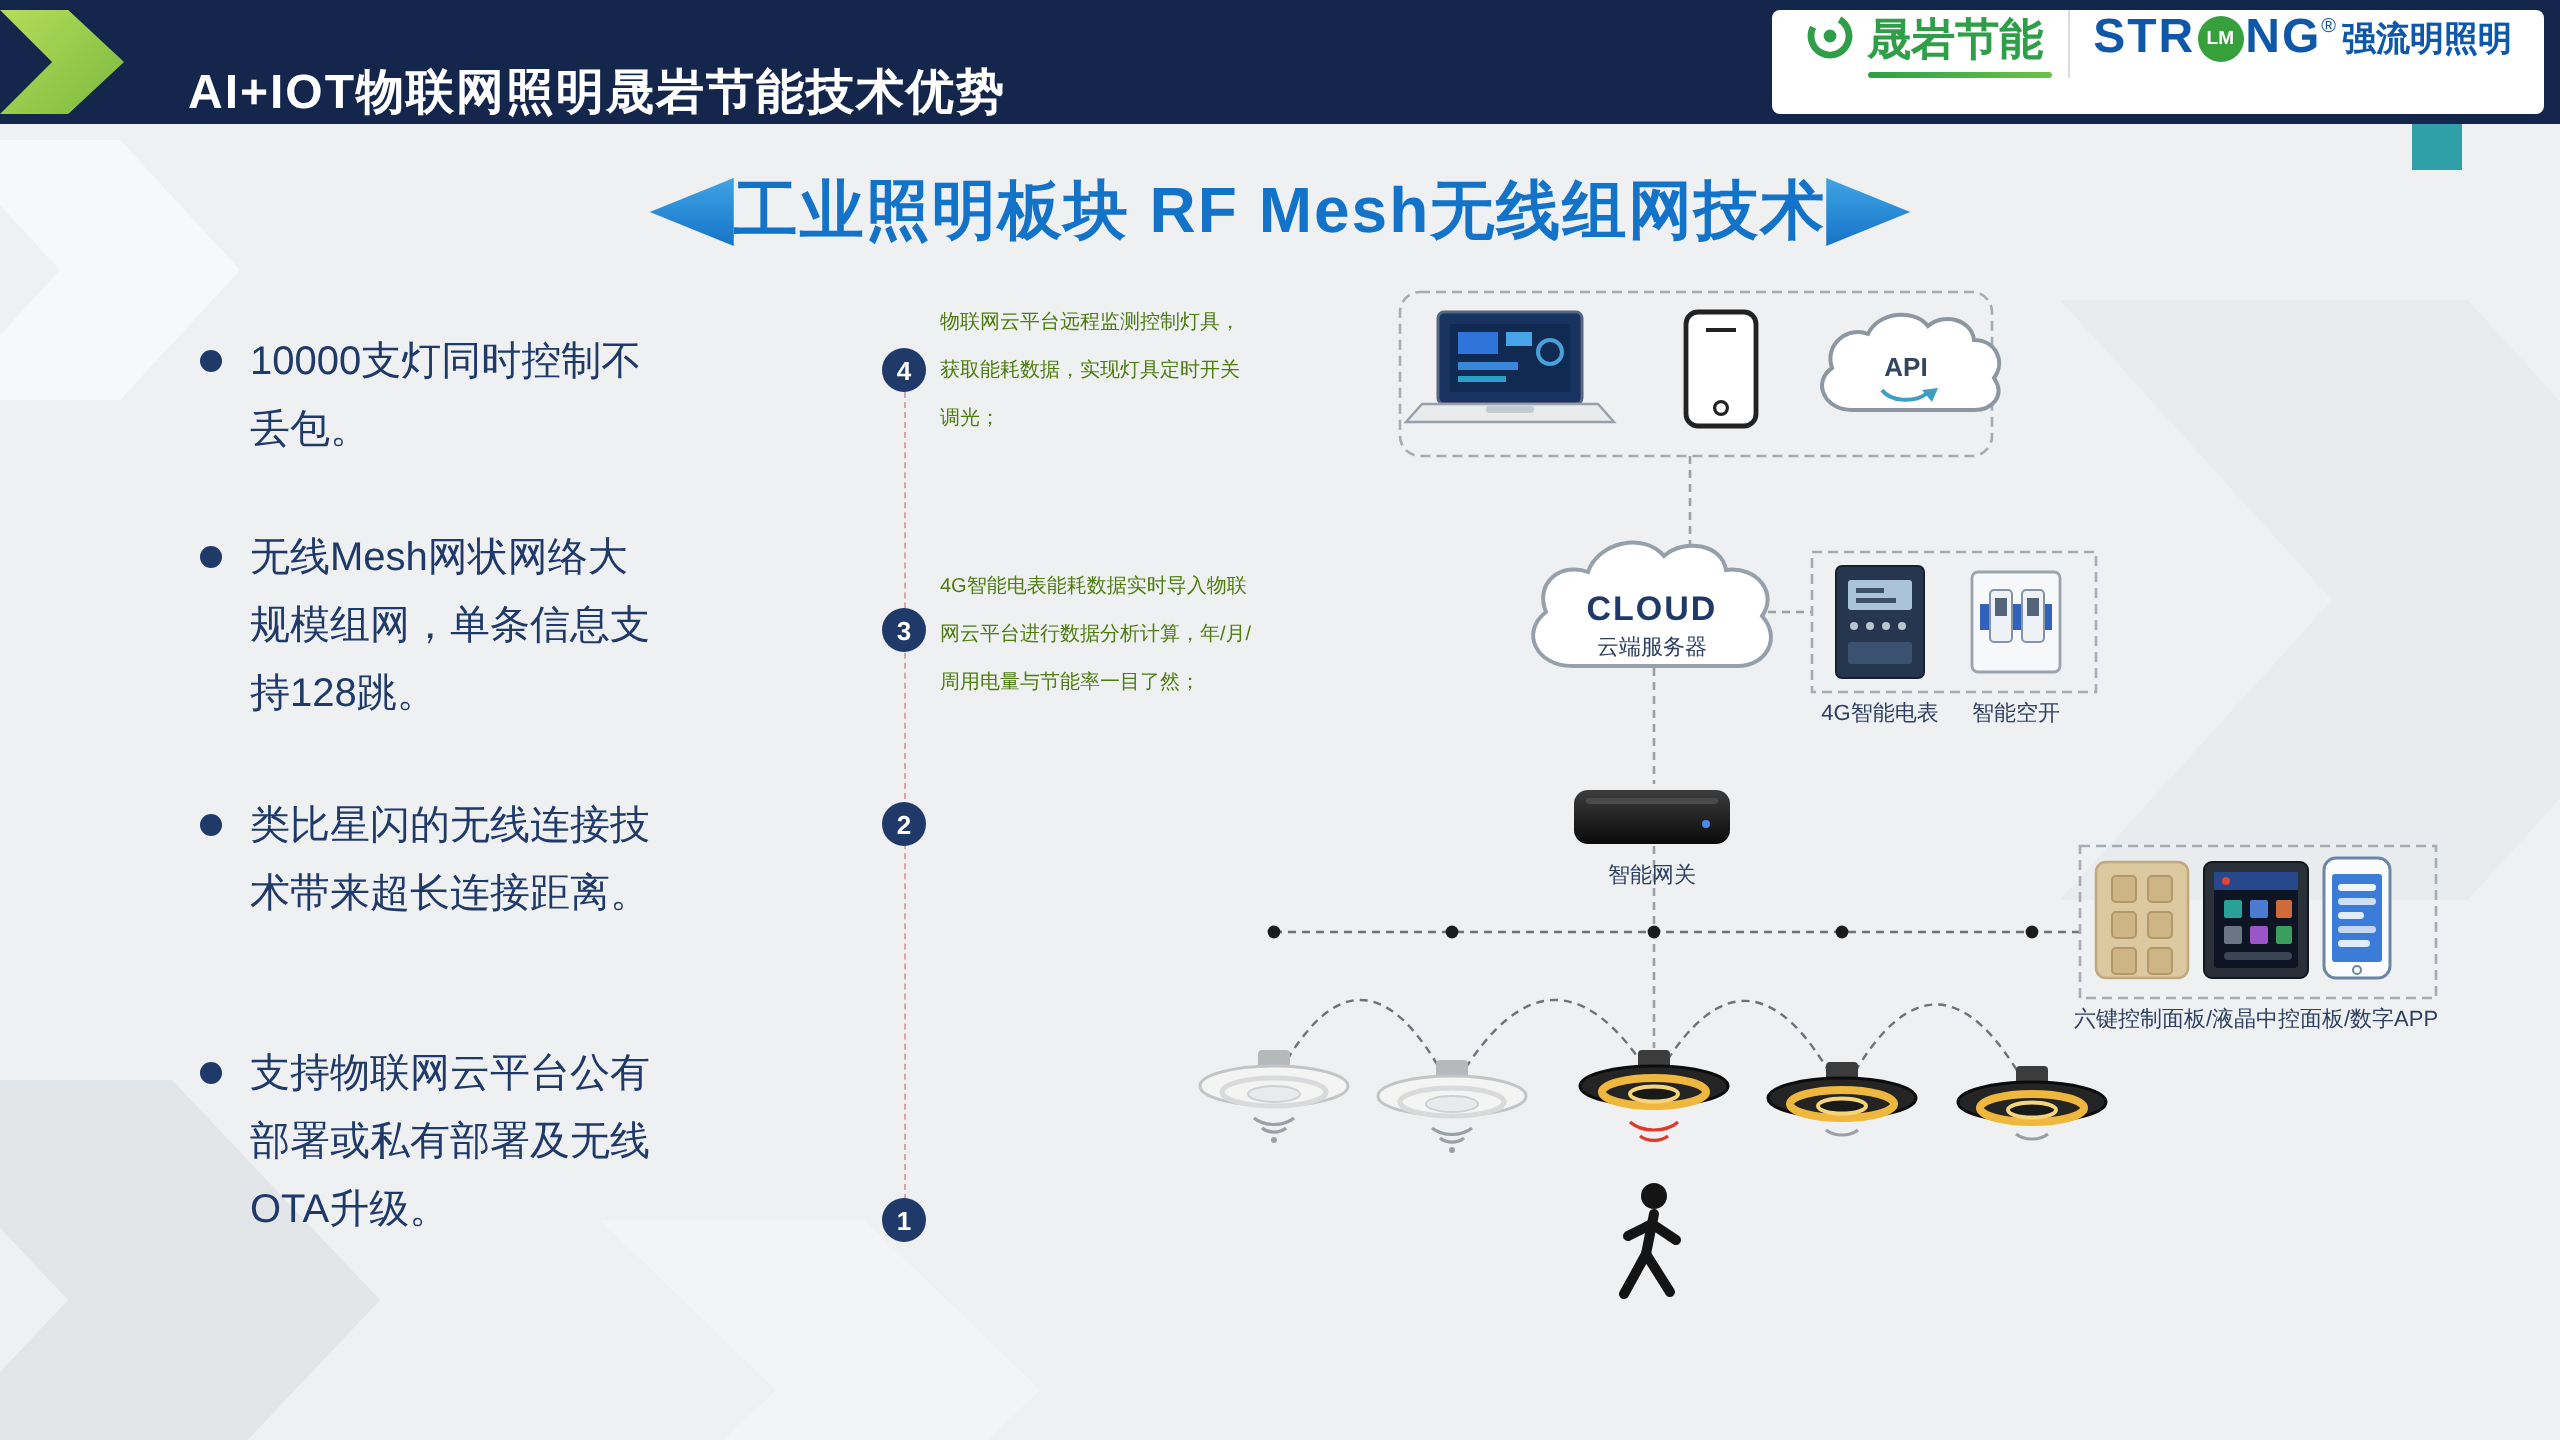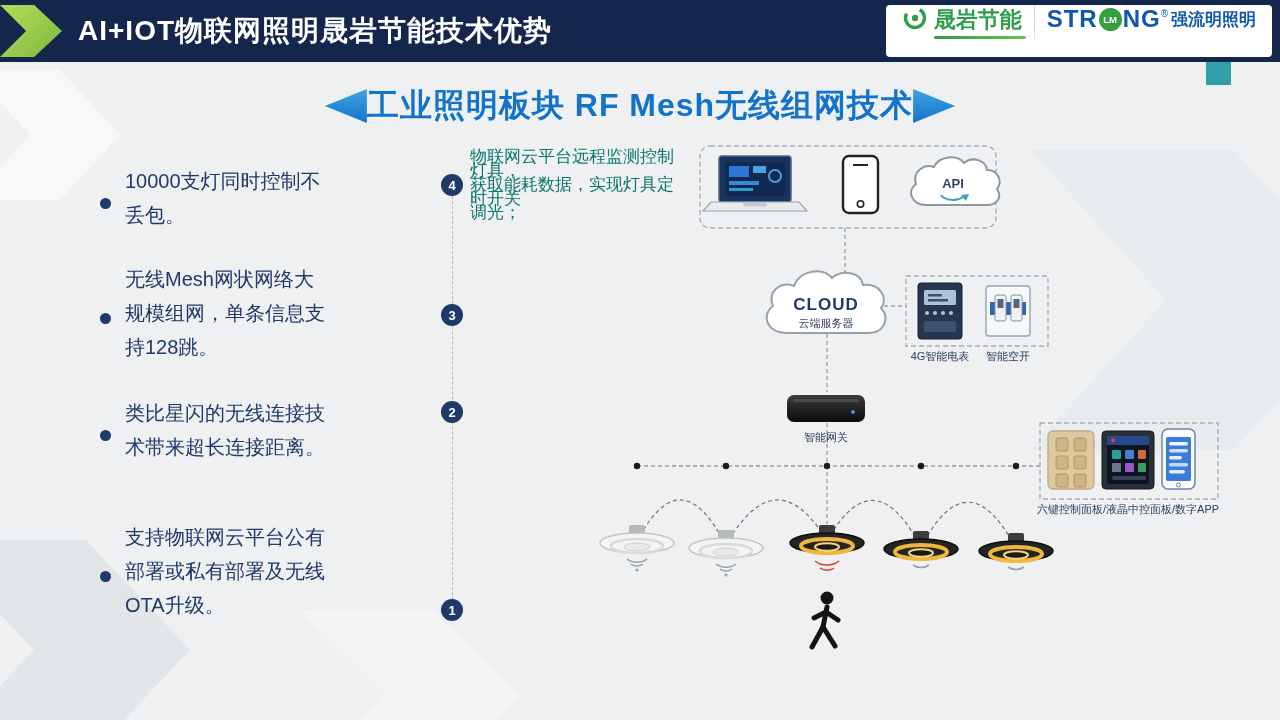--- a/index.html
+++ b/index.html
@@ -10,22 +10,22 @@
   #chevA{left:-30px;top:70px;width:150px;height:130px;background:#f7f8f9}
   #chevB{left:-70px;top:540px;width:260px;height:220px;background:#e3e6e9}
   #chevC{right:-90px;top:150px;width:340px;height:300px;background:#e9ecef}
   #chevD{left:300px;top:610px;width:220px;height:170px;background:#f3f4f6}
 
   
   .hdr{position:absolute;left:0;top:0;width:100%;height:62px;background:#14264c;z-index:2}
   .hdr-chev{position:absolute;left:0;top:5px;width:62px;height:52px;
             background:linear-gradient(135deg,#b5dd5a,#7cb93e);
             clip-path:polygon(0 0,55% 0,100% 50%,55% 100%,0 100%,42% 50%)}
-  .hdr-title{position:absolute;left:78px;top:0;line-height:62px;margin:0;color:#ffffff;
-             font-size:28px;font-weight:bold;letter-spacing:1px}
+  .hdr-title{position:absolute;left:78px;top:0;line-height:62px;margin:16px;color:#ffffff;
+             font-size:24px;font-weight:bold;letter-spacing:1px}
   .logo-box{position:absolute;right:8px;top:5px;height:52px;background:#ffffff;border-radius:4px;
             display:flex;align-items:flex-start;padding:0 16px}
   .sy-mark{display:flex;margin-right:6px}
   .sy-text{font-size:22px;font-weight:bold;color:#2f9e48;position:relative;padding-bottom:2px}
   .sy-text::after{content:"";position:absolute;left:0;right:-4px;bottom:-2px;height:3px;
                   background:linear-gradient(90deg,#2f9e48,#6cc24a);border-radius:3px}
   .logo-div{width:1px;height:34px;background:#d9dde1;margin:0 12px}
   .strong-wrap{display:flex;align-items:center}
   .strong-txt{font-size:24px;font-weight:800;color:#0f57a8;letter-spacing:1px}
   .lm-circle{width:23px;height:23px;border-radius:50%;background:#35a03c;color:#ffffff;
@@ -37,32 +37,32 @@
 
   
   .title-row{position:absolute;left:0;right:0;top:84px;display:flex;justify-content:center;
              align-items:center;z-index:1}
   .main-title{margin:0;font-size:32px;font-weight:bold;color:#1373c8;letter-spacing:1px}
   .arr{width:42px;height:34px;background:linear-gradient(180deg,#3fa4e4,#1673c8)}
   .arr-left{clip-path:polygon(100% 0,100% 100%,0 50%)}
   .arr-right{clip-path:polygon(0 0,0 100%,100% 50%)}
 
   
-  .bullet{position:absolute;left:100px;display:flex;align-items:center;z-index:1}
+  .bullet{position:absolute;left:100px;display:flex;align-items:flex-start;z-index:1}
   .dot{width:11px;height:11px;border-radius:50%;background:#1f3a68;margin-top:11px;flex:0 0 11px}
   .btext{margin-left:14px;font-size:20px;line-height:34px;color:#1f3a68;white-space:pre-line;font-weight:500}
   #b1{top:164px}#b2{top:262px}#b3{top:396px}#b4{top:520px}
 
   
   .stepline{position:absolute;left:452px;top:196px;height:404px;width:0;
             border-left:1.5px dashed #d9a8a4;z-index:0}
   .stepcircle{position:absolute;width:22px;height:22px;border-radius:50%;background:#1f3a68;
               color:#ffffff;font-size:13px;font-weight:bold;display:flex;align-items:center;
               justify-content:center;z-index:2}
-  .steptext{position:absolute;font-size:17px;line-height:14px;color:#0f766e;
+  .steptext{position:absolute;font-size:10px;line-height:24px;color:#4d7c0f;
             white-space:pre-line;z-index:1}
   #c4{left:441px;top:174px}#c3{left:441px;top:304px}#c2{left:441px;top:401px}#c1{left:441px;top:599px}
   #t4{left:470px;top:150px;width:215px}
   #t3{left:470px;top:282px;width:225px}
   #t2{left:470px;top:395px;width:185px}
   #t1{left:472px;top:571px;width:335px}
 
   
   .diagram{position:absolute;left:560px;top:135px;z-index:1}
   .dbox{fill:none;stroke:#a6acb3;stroke-width:1.3;stroke-dasharray:5 3}
@@ -140,20 +140,23 @@
     <span class="btext">类比星闪的无线连接技
 术带来超长连接距离。</span>
   </div>
 
   <div class="stepline"></div>
   <div class="stepcircle" id="c4">4</div>
   <div class="steptext" id="t4">物联网云平台远程监测控制灯具，
 获取能耗数据，实现灯具定时开关
 调光；</div>
   <div class="stepcircle" id="c3">3</div>
+  <div class="steptext" id="t3">4G智能电表能耗数据实时导入物联
+网云平台进行数据分析计算，年/月/
+周用电量与节能率一目了然；</div>
   <div class="stepcircle" id="c2">2</div>
   <div class="stepcircle" id="c1">1</div>
 
   <svg class="diagram" width="720" height="585" viewBox="560 135 720 585">
     <defs>
       <linearGradient id="gw" x1="0" y1="0" x2="0" y2="1">
         <stop offset="0" stop-color="#3c3c3c"></stop>
           <stop offset="1" stop-color="#0a0a0a"></stop>
       </linearGradient>
     </defs>

